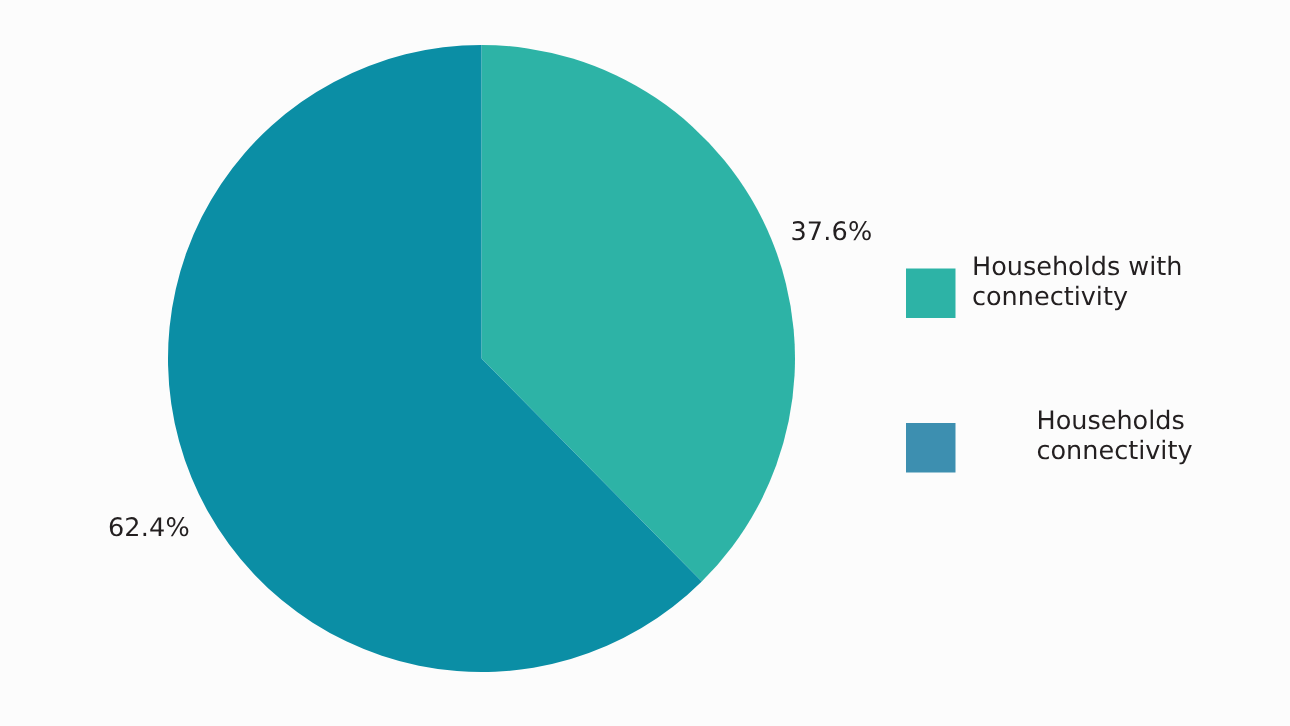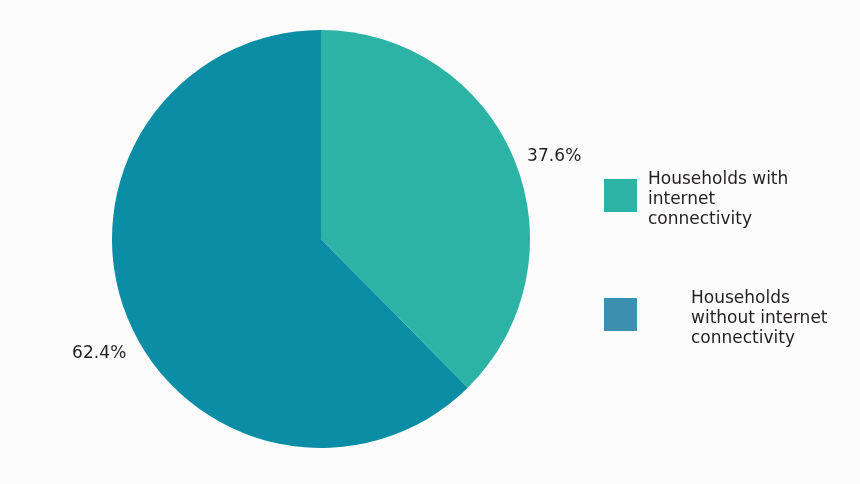--- a/index.html
+++ b/index.html
@@ -94,28 +94,26 @@
   <div class="slice-value-label" id="value-label-0">37.6%</div>
 
   <div class="slice-value-label" id="value-label-1">62.4%</div>
 
   <div id="legend">
 
     <div class="legend-entry">
       <div class="legend-swatch" id="legend-swatch-0" style="background: rgb(45, 179, 166);"></div>
       <div class="legend-label">
         <span>Households with</span>
-        <span>internet</span>
         <span>connectivity</span>
       </div>
     </div>
 
     <div class="legend-entry">
       <div class="legend-swatch" id="legend-swatch-1" style="background: rgb(61, 143, 176);"></div>
       <div class="legend-label">
         <span>Households</span>
-        <span>without internet</span>
         <span>connectivity</span>
       </div>
     </div>
 
   </div>
 </div>
 
 </body></html>

